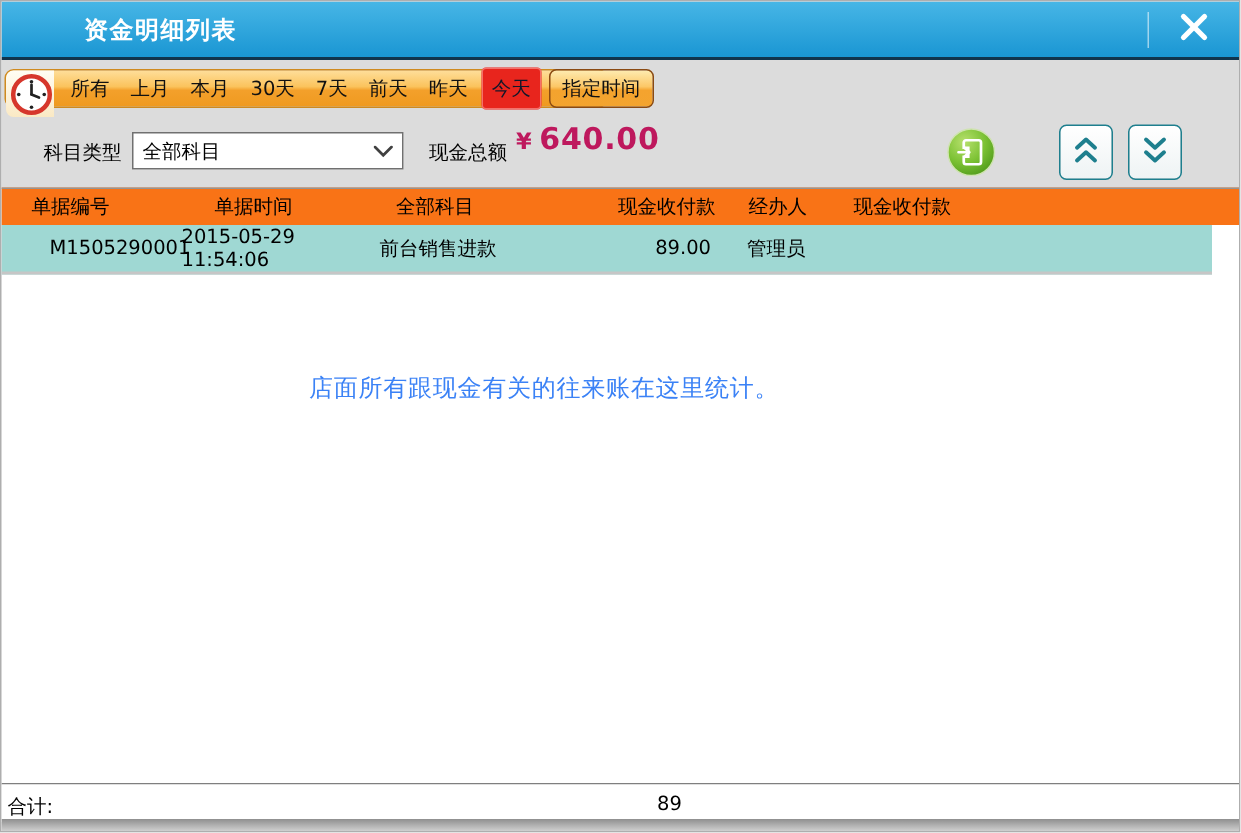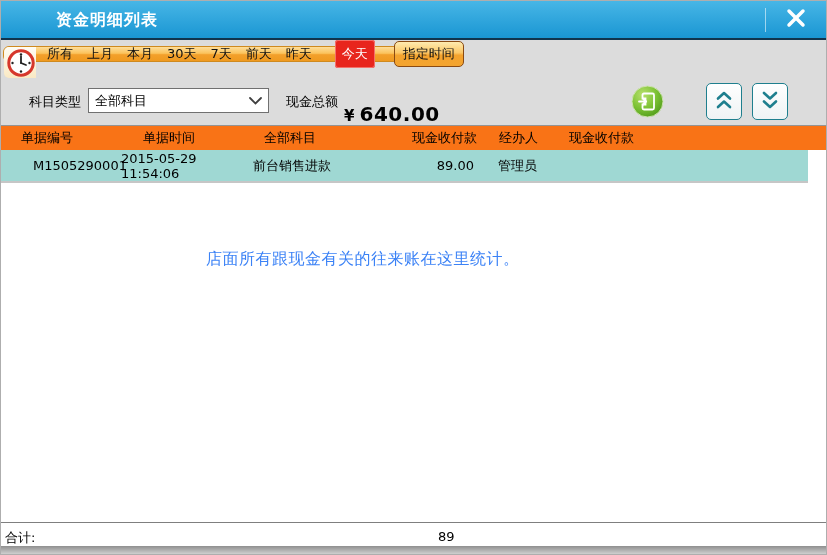--- a/index.html
+++ b/index.html
@@ -27,54 +27,54 @@
     position:absolute; right:13px; top:5px; width:34px; height:28px;
     display:flex; align-items:center; justify-content:center; cursor:pointer;
   }
   
   .top-panel{
     position:absolute; top:39px; left:0; right:0; height:85px;
     background:#dcdcdc;
   }
   
   .filter-bar{
-    position:absolute; left:2px; top:6px; width:402px; height:16px;
+    position:absolute; left:2px; top:6px; width:402px; height:26px;
     background:linear-gradient(#fede9a,#fbc35c 45%,#f3a02b 55%,#ef9a20);
     border:1px solid #cf8a1f; border-radius:6px;
     display:flex; align-items:center; padding-left:36px;
   }
   .clock-cap{
     position:absolute; left:0; top:0; width:32px; height:31px;
     background:linear-gradient(#fffdf4,#fae9c4); border-radius:5px 0 0 5px;
   }
   .clock-icon{ position:absolute; left:3px; top:2px; width:28px; height:28px; }
   .filter-item{
     font-size:13px; color:#111; padding:4px 7px; cursor:pointer; white-space:nowrap;
   }
   .filter-item.active{
-    background:#e8251d; color:#ffffff; border-radius:3px;
-    padding:5px 7px; margin:0 16px; box-shadow:inset 0 0 0 1px #f4716b;
+    background:#e8251d; color:#0f172a; border-radius:3px;
+    padding:5px 7px; margin:0 2px; box-shadow:inset 0 0 0 1px #f4716b;
   }
   .filter-item.outlined{
     border:1px solid #8a4a12; border-radius:5px; margin-left:3px;
     background:linear-gradient(#feeBB0,#fcc766 45%,#f4a32e 55%,#f3a42f);
     padding:3px 8px;
   }
   
   .lbl{ position:absolute; font-size:13px; color:#000; }
   .lbl-subject{ left:28px; top:53px; }
   .dropdown{
     position:absolute; left:87px; top:48px; width:181px; height:25px;
     background:#fff; border:1px solid #707070; display:flex; align-items:center;
     padding-left:6px; cursor:pointer;
   }
   .dropdown .dd-text{ font-size:13px; color:#000; flex:1; }
   .dropdown .dd-arrow{ width:18px; margin-right:4px; display:flex; justify-content:center; }
   .lbl-total{ left:285px; top:53px; }
-  .amount{ position:absolute; left:343px; top:62px; color:#000000; white-space:nowrap; }
+  .amount{ position:absolute; left:343px; top:40px; color:#be185d; white-space:nowrap; }
   .amount .cur{ font-size:15px; font-weight:bold; }
   .amount .val{ font-size:20px; font-weight:bold; letter-spacing:.5px; }
   .export-btn{ position:absolute; left:630px; top:45px; width:33px; height:33px; cursor:pointer; }
   .scroll-btn{
     position:absolute; top:43px; width:36px; height:37px;
     background:linear-gradient(#ffffff,#eef3f4); border:1px solid #1e7f8e;
     border-radius:5px; display:flex; align-items:center; justify-content:center;
     cursor:pointer;
   }
   .scroll-top{ left:705px; }

